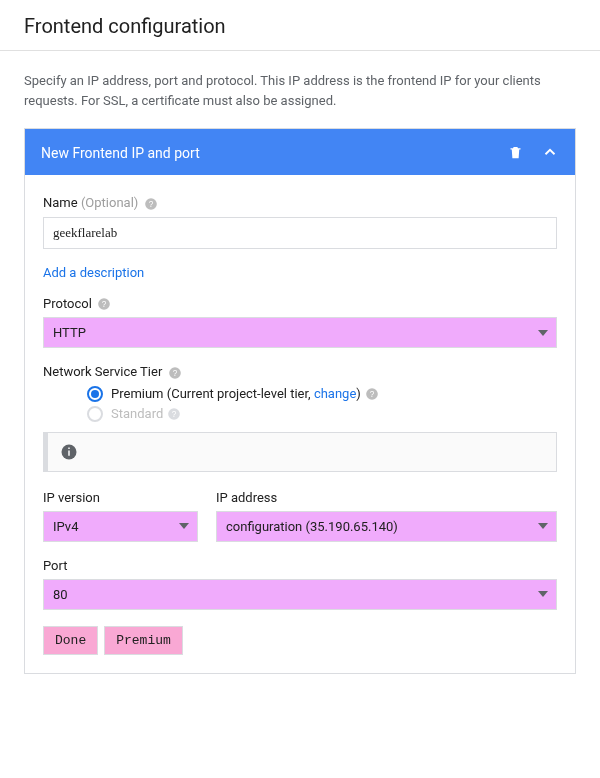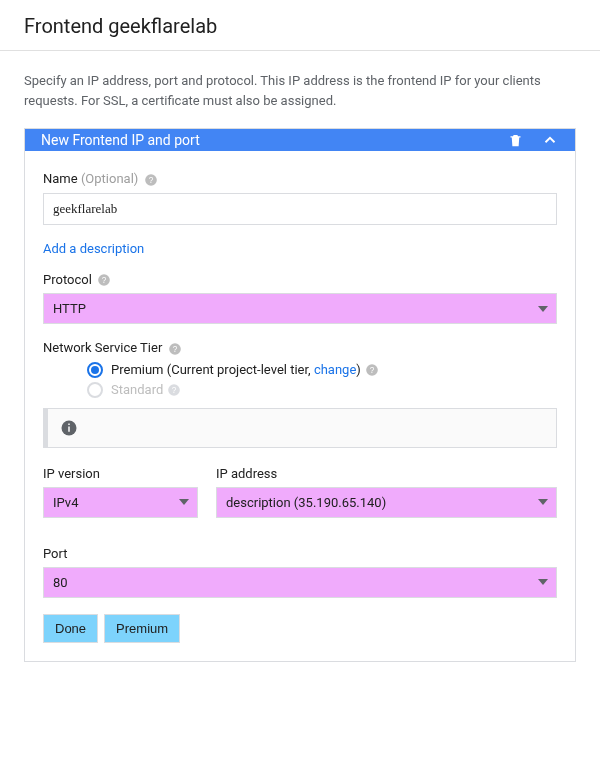--- a/index.html
+++ b/index.html
@@ -23,23 +23,23 @@
       line-height: 1.5;
       color: #5f6368;
     }
     .card {
       margin: 0 24px 24px;
       border: 1px solid #dadce0;
     }
     .card-header {
       background: #4285f4;
       color: #fff;
-      padding: 2px 16px;
-      display: flex;
-      align-items: center;
+      padding: 14px 16px;
+      display: flex;
+      align-items: flex-end;
       justify-content: space-between;
     }
     .card-header-title {
       font-size: 14px;
       font-weight: 400;
     }
     .card-header-actions {
       display: flex;
       align-items: center;
       gap: 18px;
@@ -155,32 +155,33 @@
     }
     .col-ipver { width: 155px; }
     .col-ipaddr { flex: 1; }
     .actions {
       display: flex;
       gap: 6px;
       margin-top: 12px;
     }
     .btn {
       border: 1px solid #dadce0;
-      background: #7dd3fc;
+      background: #f9a8d4;
       padding: 6px 11px;
       font-size: 13px;
       cursor: pointer;
       color: #212121;
+      font-family: Liberation Mono, monospace;
     }
     svg { display: block; }
   </style>
 </head>
 <body>
 
-<h1 class="page-title">Frontend geekflarelab</h1>
+<h1 class="page-title">Frontend configuration</h1>
 
 <p class="description">Specify an IP address, port and protocol. This IP address is the frontend IP for your clients requests. For SSL, a certificate must also be assigned.</p>
 
 <div class="card">
   <div class="card-header">
     <span class="card-header-title">New Frontend IP and port</span>
     <div class="card-header-actions">
       <span class="icon-btn">
         <svg width="15" height="17" viewBox="0 0 24 24" fill="#fff">
             <path d="M6 7h12l-1 14H7L6 7zm3-4h6l1 2h4v2H4V5h4l1-2z"></path>
@@ -273,36 +274,36 @@
     <div class="info-box">
       <span>
         <svg width="18" height="18" viewBox="0 0 24 24" fill="#5f6368">
             <circle cx="12" cy="12" r="10"></circle>
             <rect x="11" y="10" width="2" height="7" fill="#fafafa"></rect>
             <rect x="11" y="6" width="2" height="2" fill="#fafafa"></rect>
           </svg>
       </span>
     </div>
 
-    <div class="row" style="margin-bottom:28px">
+    <div class="row" style="margin-bottom:16px">
       <div class="col-ipver">
         <label class="field-label">IP version</label>
         <div class="select">
           <span>IPv4</span>
           <span class="select-caret">
             <svg width="10" height="6" viewBox="0 0 10 6" fill="#5f6368">
                 <path d="M0 0l5 6 5-6z"></path>
               </svg>
           </span>
         </div>
       </div>
       <div class="col-ipaddr">
         <label class="field-label">IP address</label>
         <div class="select">
-          <span>description (35.190.65.140)</span>
+          <span>configuration (35.190.65.140)</span>
           <span class="select-caret">
             <svg width="10" height="6" viewBox="0 0 10 6" fill="#5f6368">
                 <path d="M0 0l5 6 5-6z"></path>
               </svg>
           </span>
         </div>
       </div>
     </div>
 
     <div class="field">

